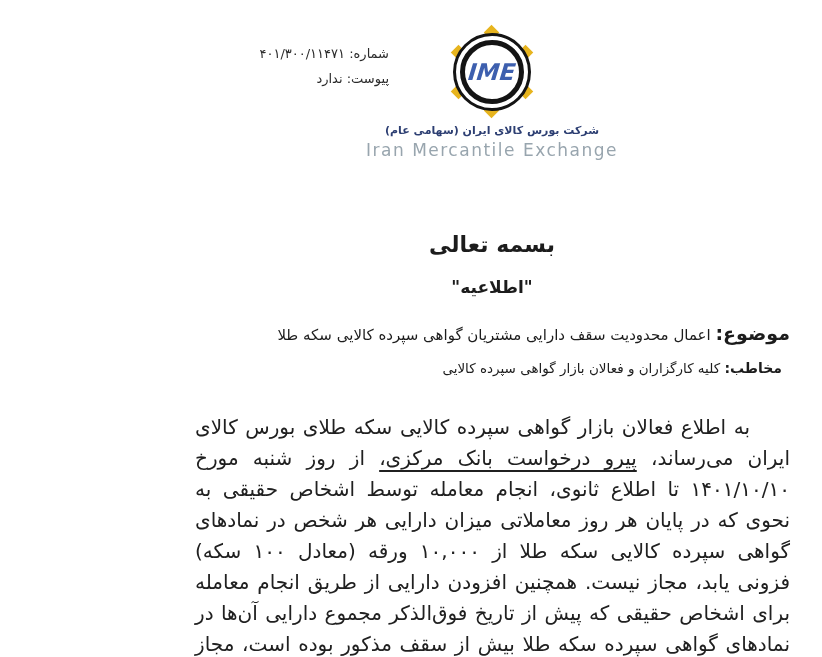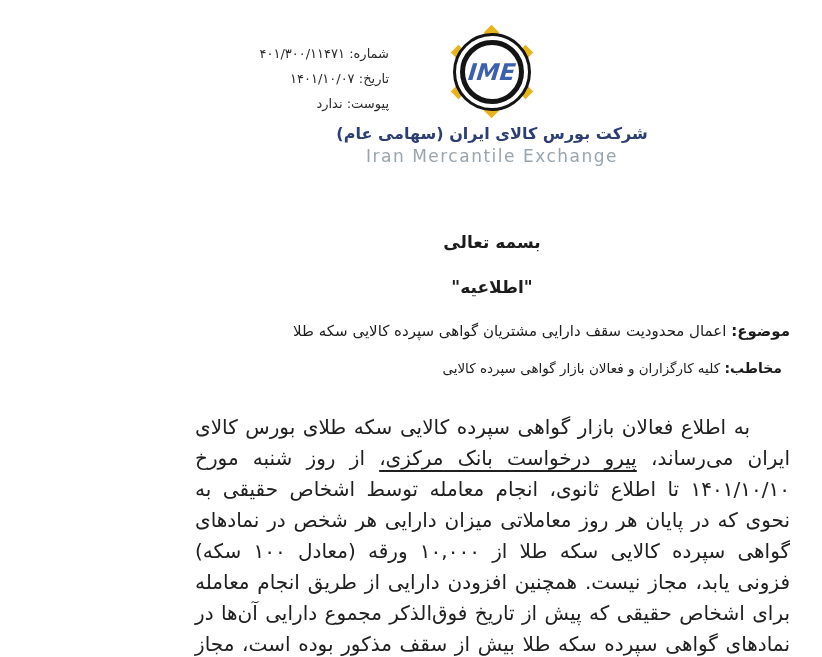--- a/index.html
+++ b/index.html
@@ -68,51 +68,51 @@
     position: absolute; inset: 0;
     display: flex; align-items: center; justify-content: center;
     font-size: 23px; font-weight: bold; font-style: italic;
     color: #3d5fae;
     transform: skewX(-6deg);
     direction: ltr;
     letter-spacing: 0px;
   }
   .org-fa {
     margin-top: 10px;
-    font-size: 16px;
+    font-size: 11px;
     font-weight: bold;
     color: #2c3e72;
   }
   .org-en {
     margin-top: 3px;
     font-size: 17px;
     color: #98a5ae;
     letter-spacing: 1.5px;
     direction: ltr;
   }
 
   
   .basmala {
     position: absolute; top: 232px; left: 0; width: 100%;
     text-align: center;
-    font-size: 17px; font-weight: bold;
+    font-size: 22px; font-weight: bold;
   }
   .notice {
     position: absolute; top: 277px; left: 0; width: 100%;
     text-align: center;
     font-size: 17px; font-weight: bold;
   }
 
   
   .subject {
     position: absolute; top: 322px; right: 32px; left: 35px;
     font-size: 15px;
     text-align: right;
   }
-  .subject .lbl { font-weight: bold; font-size: 15px; }
+  .subject .lbl { font-weight: bold; font-size: 19px; }
   .audience {
     position: absolute; top: 360px; right: 40px; left: 35px;
     font-size: 13.5px;
     text-align: right;
   }
   .audience .lbl { font-weight: bold; font-size: 14px; }
 
   
   .body-par {
     position: absolute; top: 392px; right: 32px; left: 33px;
@@ -137,24 +137,20 @@
 </style>
 </head>
 <body>
 
 <div class="page">
 
   <div class="meta">
     <div class="meta-row">
       <span class="meta-label">شماره:</span>
       <span>۴۰۱/۳۰۰/۱۱۴۷۱</span>
-    </div>
-    <div class="meta-row">
-      <span class="meta-label">تاریخ:</span>
-      <span>۱۴۰۱/۱۰/۰۷</span>
     </div>
     <div class="meta-row">
       <span class="meta-label">پیوست:</span>
       <span>ندارد</span>
     </div>
   </div>
 
   <div class="logo-block">
     <div class="emblem">
       <div class="star s1"></div>

